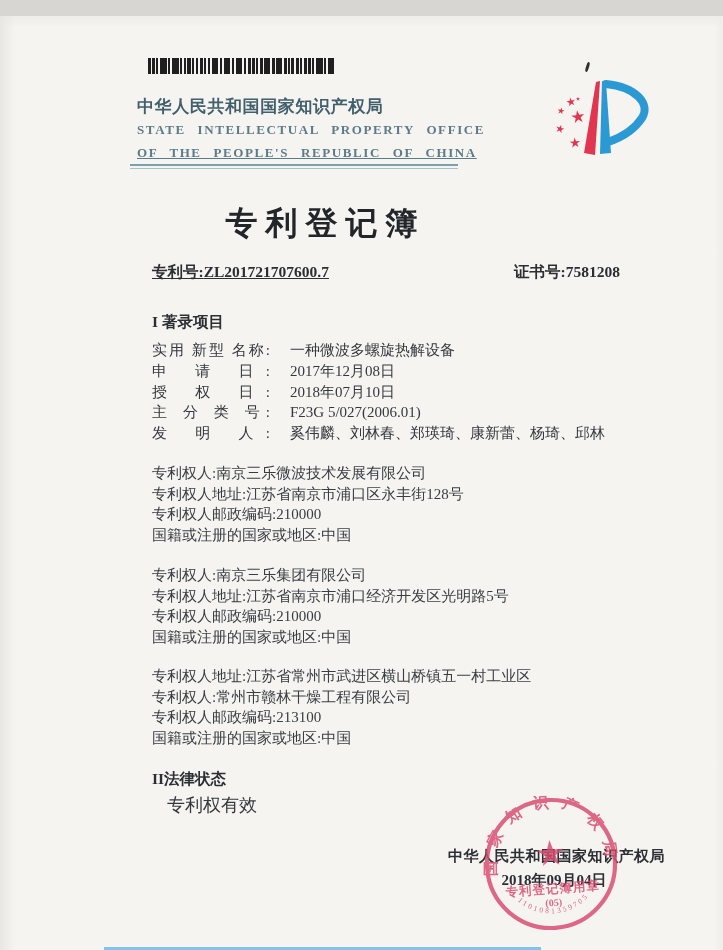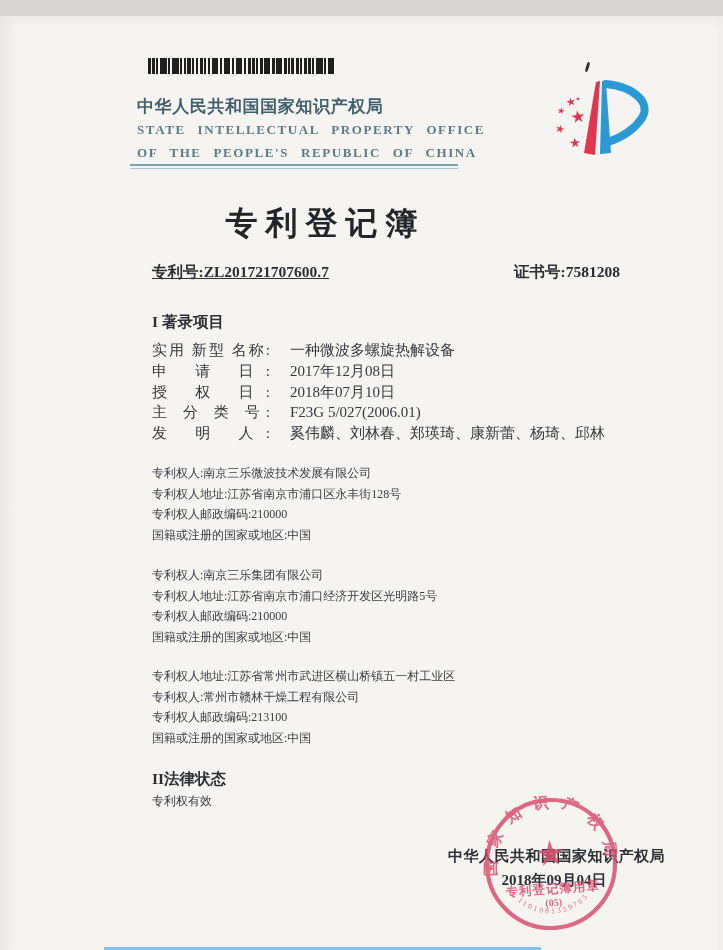--- a/index.html
+++ b/index.html
@@ -17,36 +17,36 @@
   .barcode {
     left:148px; top:42px; width:186px; height:16px;
     background:
       repeating-linear-gradient(90deg,#1f1f1f 0 2px,transparent 2px 4px),
       repeating-linear-gradient(90deg,#1f1f1f 0 1px,transparent 1px 6px),
       repeating-linear-gradient(90deg,#1f1f1f 0 3px,transparent 3px 13px);
   }
   .ink-tick { left:586px; top:46px; width:3px; height:10px; background:#30302f; border-radius:40%; transform:rotate(16deg); }
   .hdr-cn  { left:137px; top:79px;  font-size:17px; font-weight:bold; letter-spacing:0.6px; color:#42606c; white-space:nowrap; }
   .hdr-en1 { left:137px; top:106px; font-size:13px; font-weight:bold; letter-spacing:1.6px; word-spacing:7px; color:#5b7b88; white-space:nowrap; }
-  .hdr-en2 { left:137px; top:129px; font-size:13px; font-weight:bold; letter-spacing:1.6px; word-spacing:7px; color:#5b7b88; white-space:nowrap; }
+  .hdr-en2 { left:137px; top:129px; font-size:13px; font-weight:bold; letter-spacing:1.6px; word-spacing:7px; color:#5b7b88; white-space:nowrap;text-decoration:underline; }
   .rule    { left:130px; top:148px; width:328px; height:2px; border-top:2px solid #7ba2ac; border-bottom:1px solid #a5c2c8; }
   .logo    { left:543px; top:55px; width:118px; height:92px; }
   .doc-title { left:0; top:186px; width:643px; text-align:center; font-size:32px; font-weight:bold; letter-spacing:8px; text-indent:8px; color:#22252a; }
   .patent-no { left:152px; top:246px; font-size:15.5px; font-weight:bold; color:#2b2e33;text-decoration:underline; }
   .cert-no   { left:514px; top:246px; font-size:15.5px; font-weight:bold; color:#2b2e33; }
   .sec-heading { font-size:15.5px; font-weight:bold; color:#2b2e33; }
   .sec1-heading { left:152px; top:296px; }
   .fields { left:152px; top:324px; width:520px; font-size:15px; }
   .frow { line-height:20.8px; white-space:nowrap; }
   .flabel { display:inline-block; width:118px; text-align:justify; text-align-last:justify; vertical-align:top; }
   .fval { margin-left:20px; }
-  .pblock { left:152px; width:500px; font-size:12px; line-height:20.7px; color:#383c43; }
+  .pblock { left:152px; width:500px; font-size:15px; line-height:20.7px; color:#383c43; }
   .pb1 { top:447px; } .pb2 { top:549px; } .pb3 { top:650px; }
   .sec2-heading { left:152px; top:753px; }
-  .status { left:152px; top:777px; font-size:12px; }
+  .status { left:167px; top:777px; font-size:18px; }
   .f-office { left:448px; top:831px; font-size:15px; font-weight:bold; letter-spacing:0.5px; color:#2c2f35; z-index:2; }
   .f-date   { left:448px; top:855px; width:212px; text-align:center; font-size:15px; font-weight:bold; color:#2c2f35; z-index:2; }
   .seal { left:482px; top:779px; width:138px; height:138px; opacity:0.82; transform:rotate(-4deg); z-index:3; }
   .seal text { font-family:"Liberation Serif","DejaVu Serif",serif; }
   .bottom-bar { left:104px; top:931px; width:437px; height:19px; background:#85c2e9; }
 </style>
 </head>
 <body>
 
 <div class="page">

